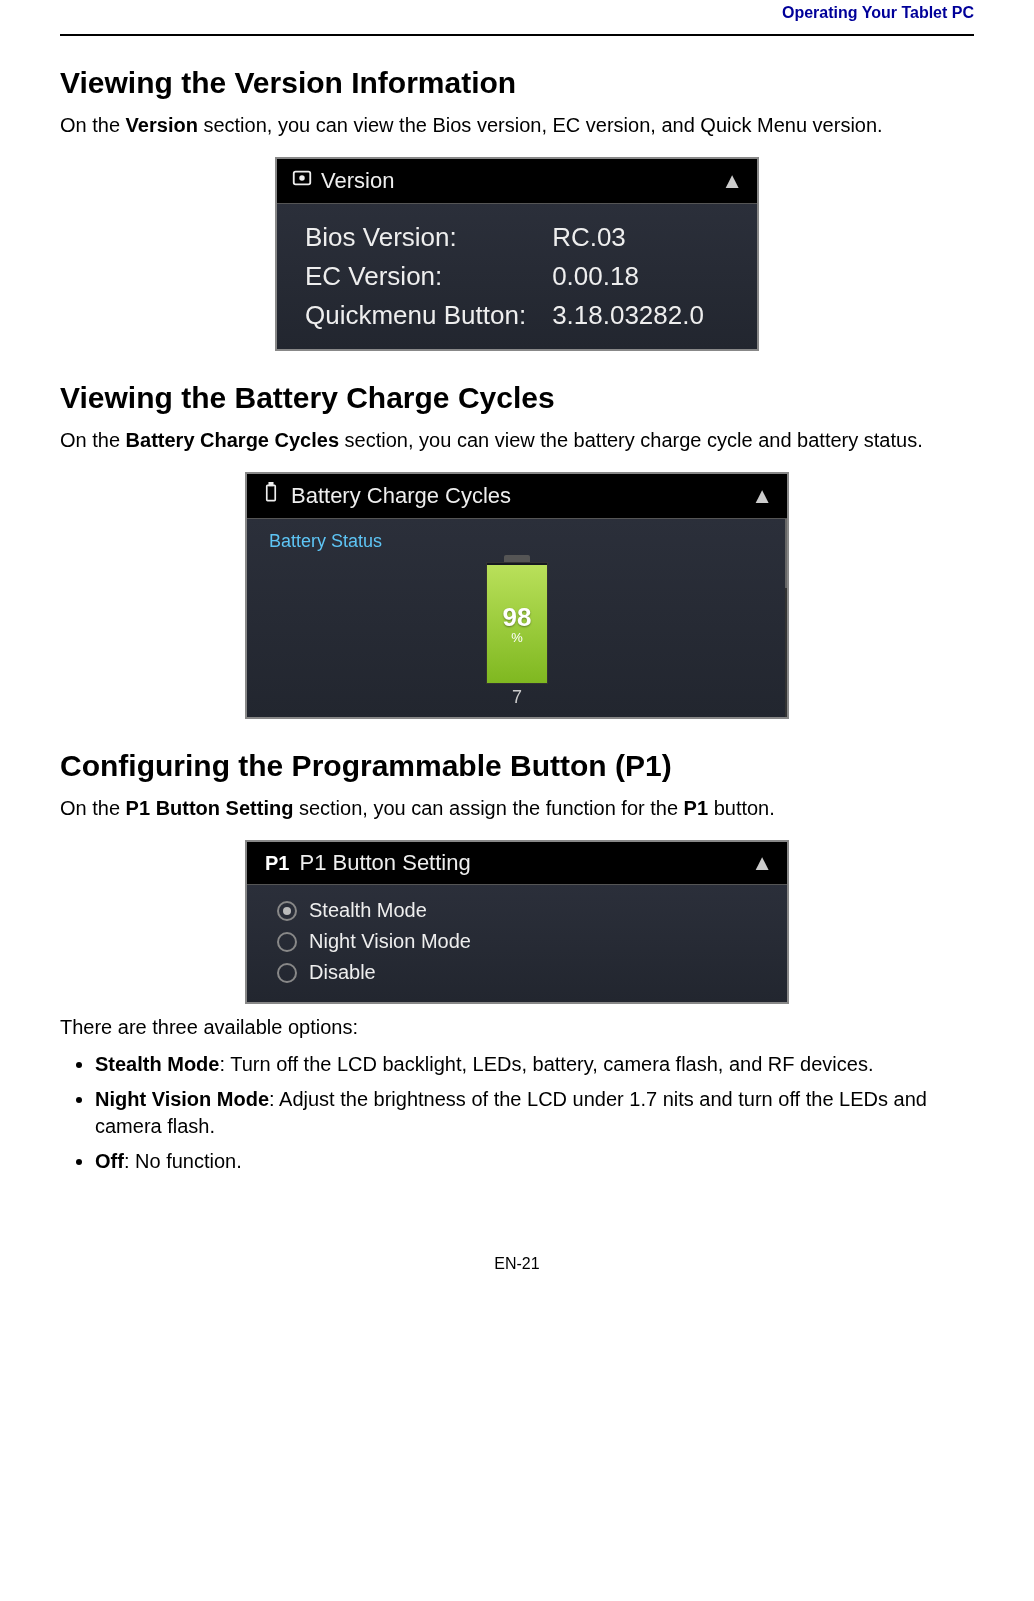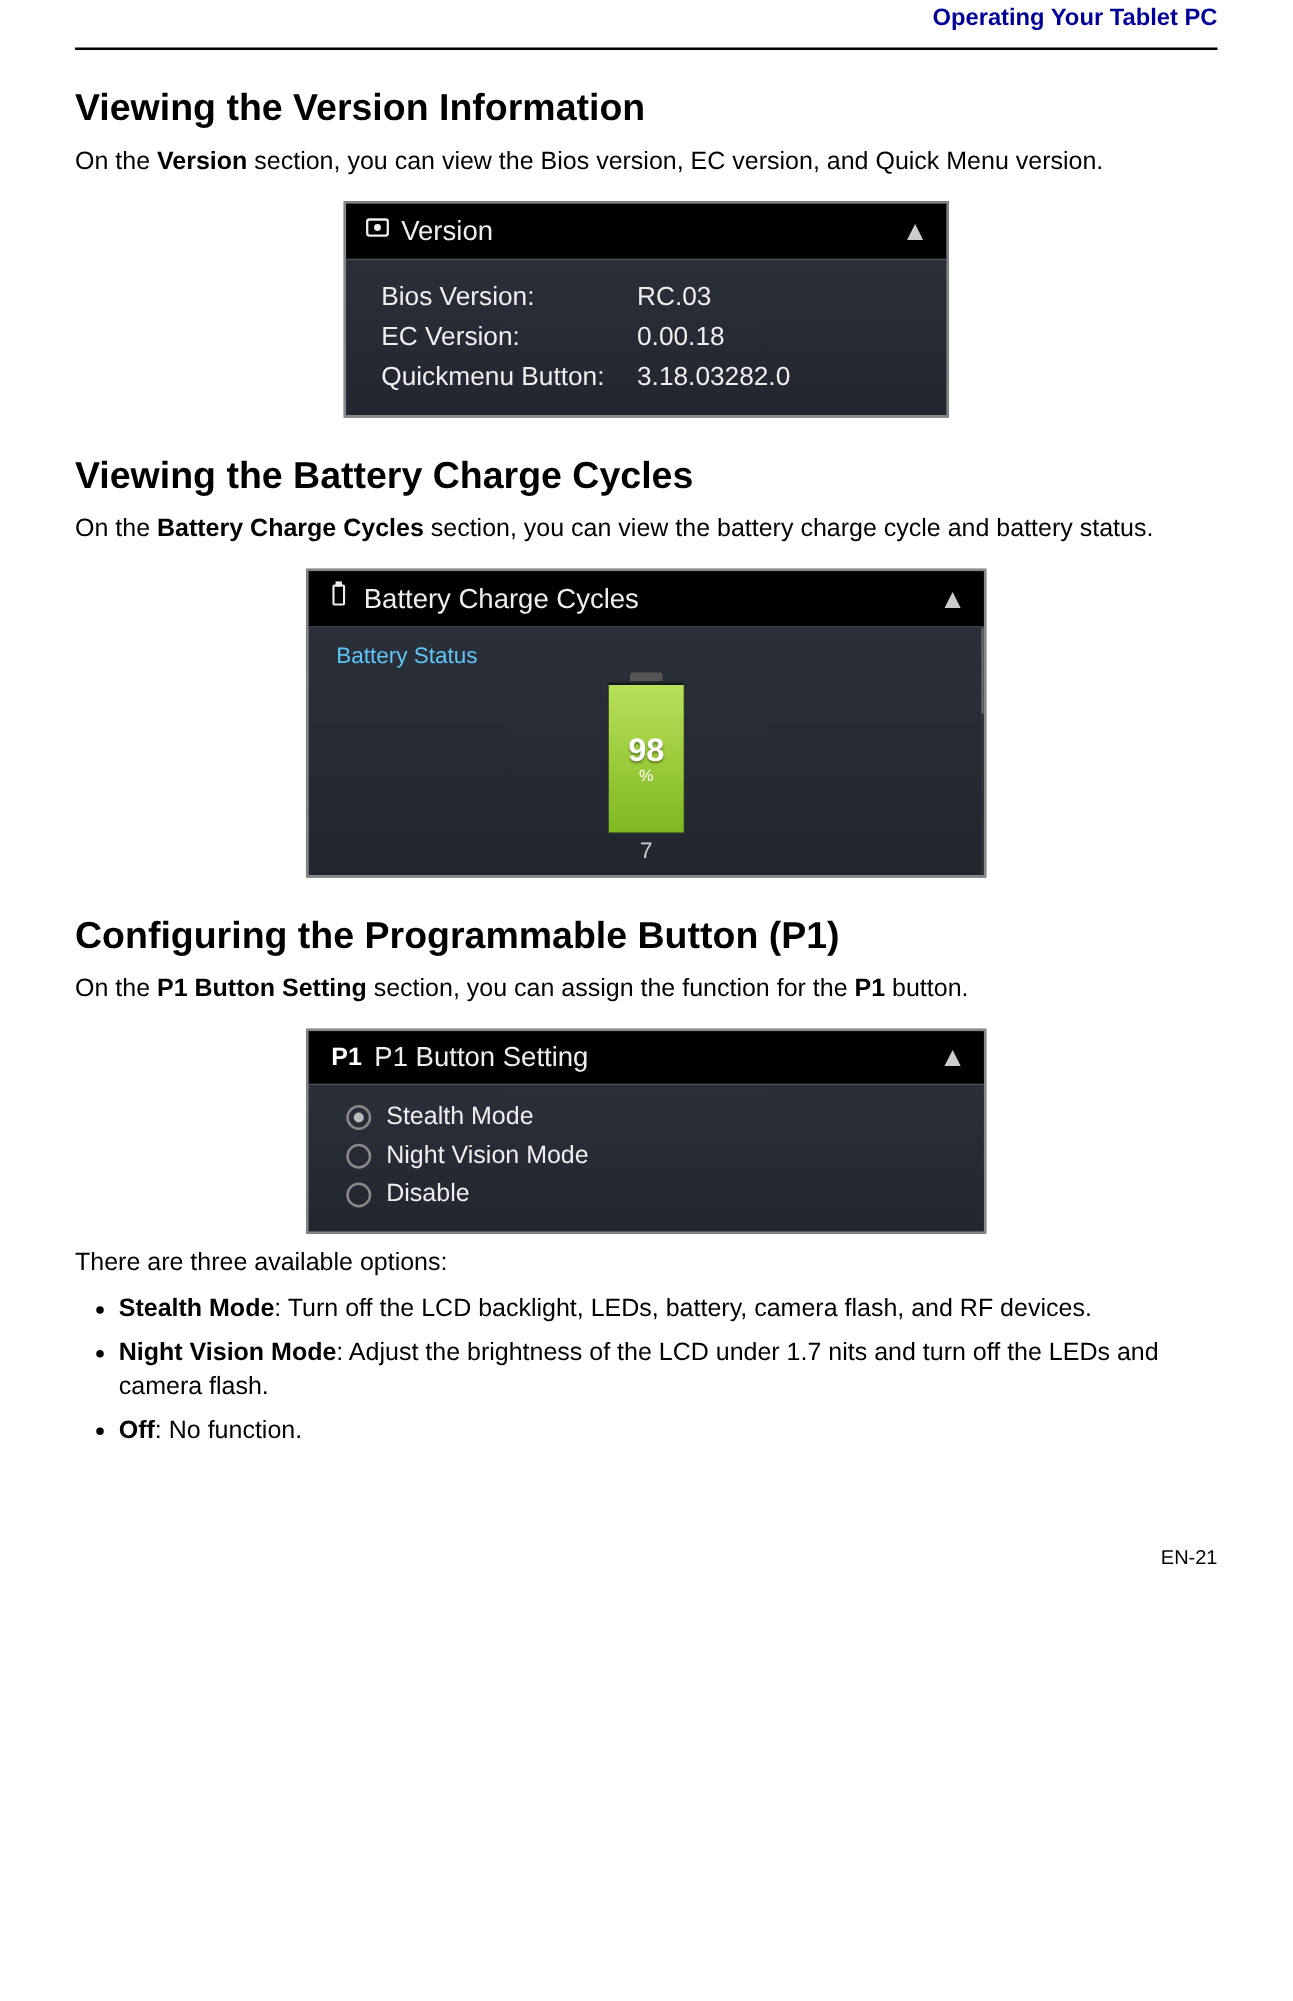--- a/index.html
+++ b/index.html
@@ -16,21 +16,21 @@
     box-sizing: border-box;
   }
   .header-line {
     border-top: 2px solid #000;
     margin-top: 10px;
   }
   .header-title {
     text-align: right;
     font-weight: bold;
     color: #000099;
-    font-size: 19px;
+    font-size: 16px;
     padding: 4px 0 2px 0;
   }
   h1 {
     font-size: 30px;
     font-weight: bold;
     margin: 30px 0 12px 0;
   }
   p.body-text {
     font-size: 20px;
     margin: 10px 0;
@@ -40,21 +40,21 @@
   ul.options {
     margin: 8px 0 0 0;
     padding-left: 35px;
   }
   ul.options li {
     font-size: 20px;
     margin: 8px 0;
     line-height: 1.35;
   }
   .page-number {
-    text-align: right;
+    text-align: center;
     font-size: 16px;
     margin-top: 80px;
   }
 
   
   .panel {
     margin: 18px auto 10px auto;
     background: #1e222b;
     border: 2px solid #888;
     color: #eee;
@@ -84,21 +84,21 @@
   }
   .panel-body {
     background: linear-gradient(to bottom, #2b2f3a 0%, #22262f 100%);
     padding: 14px 22px;
     font-size: 19px;
   }
 
   
   .version-panel { width: 480px; }
   .version-panel table { border-collapse: collapse; }
-  .version-panel td { padding: 4px 6px; color: #eee; font-size: 21px; }
+  .version-panel td { padding: 4px 6px; color: #eee; font-size: 26px; }
   .version-panel td.val { padding-left: 20px; }
 
   
   .battery-panel { width: 540px; }
   .battery-body {
     background: linear-gradient(to bottom, #2b2f3a 0%, #22262f 100%);
     padding: 8px 22px 0 22px;
   }
   .battery-status-label {
     color: #5ec5f5;

